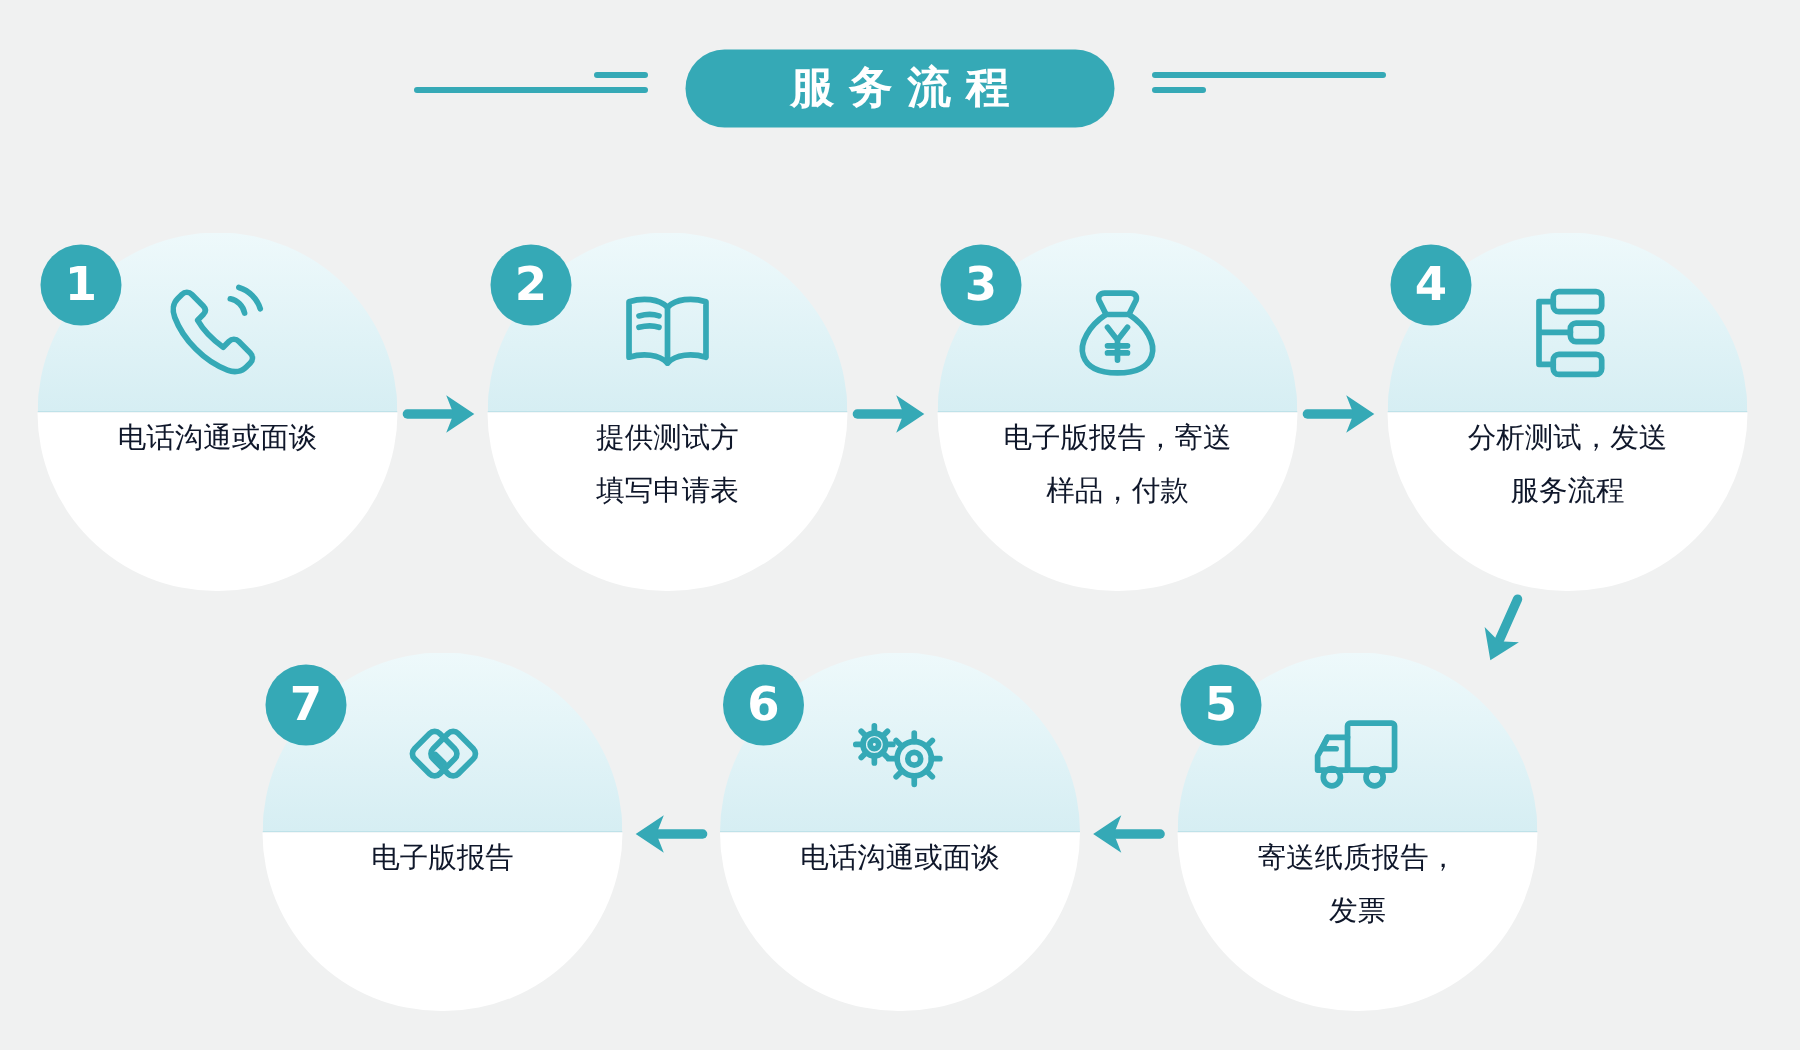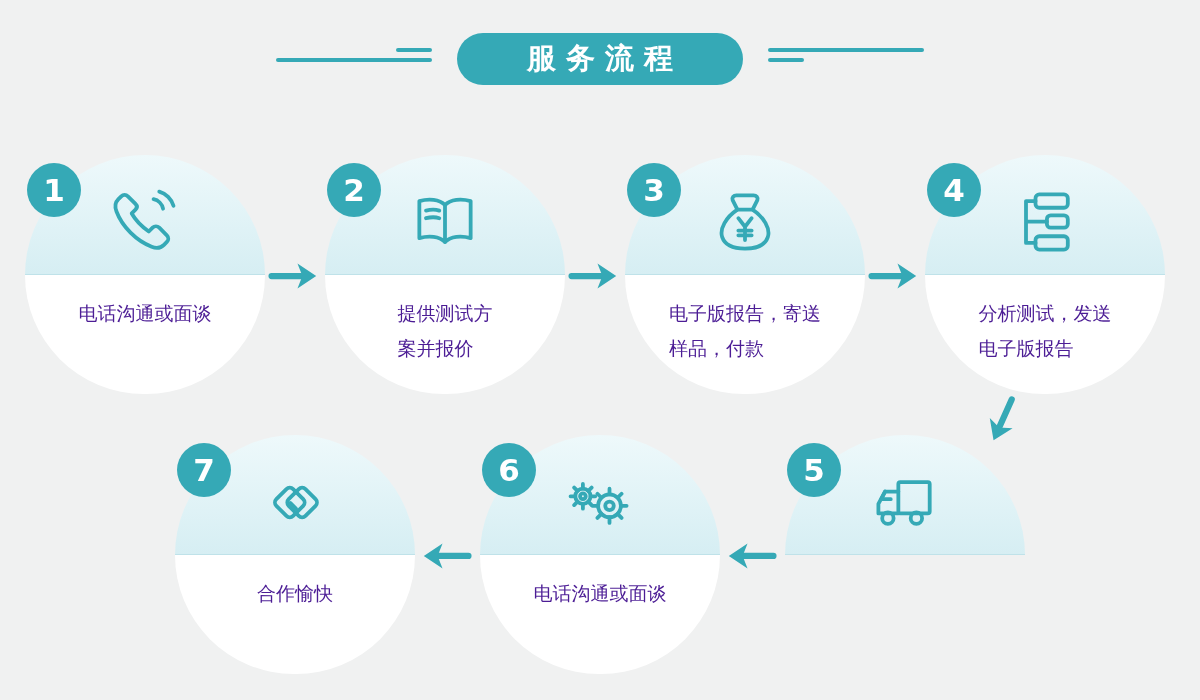--- a/index.html
+++ b/index.html
@@ -27,22 +27,22 @@
     width:240px; height:120px; border-radius:120px 120px 0 0;
     background:linear-gradient(180deg,#eef9fb 0%, #d6eef3 100%);
     border-bottom:1px solid #bfe2e9; box-sizing:border-box;
     display:flex; align-items:center; justify-content:center;
   }
   .half-bottom {
     width:240px; height:119px; border-radius:0 0 120px 120px;
     background:#ffffff; display:flex; justify-content:center;
   }
   .label {
-    margin-top:21px; font-size:19px; line-height:1.85; color:#4c1d95;
-    white-space:pre-line;
+    font-size:19px; line-height:1.85; color:#0f172a;
+    text-align:center; white-space:pre-line;
   }
   .badge {
     position:absolute; left:2px; top:8px; width:54px; height:54px;
     border-radius:50%; background:var(--teal); color:#ffffff;
     display:flex; align-items:center; justify-content:center;
     font-size:31px; font-weight:bold;
   }
   .icon { margin-top:14px; }
   .icon svg { display:block; }
   .icon path, .icon rect, .icon circle {
@@ -91,21 +91,21 @@
         <svg width="76" height="76" viewBox="0 0 80 80">
           <path d="M40 22 C34 16 23 15 13 18 L13 57 C23 54 34 55 40 61 C46 55 57 54 67 57 L67 18 C57 15 46 16 40 22 Z"></path>
           <path d="M40 22 V61"></path>
           <path d="M20 28 C26 26.5 31 27 34 28"></path>
           <path d="M20 36 C26 34.5 31 35 34 36"></path>
         </svg>
       </span>
     </div>
     <div class="half-bottom">
       <div class="label">提供测试方
-案并报价</div>
+填写申请表</div>
     </div>
     <div class="badge">2</div>
   </div>
 
   <div class="circle" style="left:625px; top:155px;">
     <div class="half-top">
       <span class="icon">
         <svg width="76" height="76" viewBox="0 0 80 80">
           <path d="M32 27 L27 17 C26 14 28 12 31 12 H49 C52 12 54 14 53 17 L48 27"></path>
           <path d="M32 27 H48 C60 35 67 47 64 56 C61 65 52 68 40 68 C28 68 19 65 16 56 C13 47 20 35 32 27 Z"></path>
@@ -126,36 +126,40 @@
         <svg width="76" height="76" viewBox="0 0 80 80">
           <rect x="30" y="11" width="34" height="14" rx="4"></rect>
           <rect x="42" y="33" width="22" height="13" rx="4"></rect>
           <rect x="30" y="55" width="34" height="14" rx="4"></rect>
           <path d="M20 18 H30 M20 39.5 H42 M20 62 H30 M20 18 V62"></path>
         </svg>
       </span>
     </div>
     <div class="half-bottom">
       <div class="label">分析测试，发送
-电子版报告</div>
+服务流程</div>
     </div>
     <div class="badge">4</div>
   </div>
 
   <div class="circle" style="left:785px; top:435px;">
     <div class="half-top">
       <span class="icon">
         <svg width="76" height="76" viewBox="0 0 80 80">
           <rect x="33" y="19" width="33" height="33" rx="2"></rect>
           <path d="M33 29 H19 L12 42 V52 H33"></path>
           <path d="M19 29 L15 37 H25"></path>
           <circle cx="22" cy="57" r="6"></circle>
           <circle cx="52" cy="57" r="6"></circle>
         </svg>
       </span>
+    </div>
+    <div class="half-bottom">
+      <div class="label">寄送纸质报告，
+发票</div>
     </div>
     <div class="badge">5</div>
   </div>
 
   <div class="circle" style="left:480px; top:435px;">
     <div class="half-top">
       <span class="icon">
         <svg width="76" height="76" viewBox="0 0 80 80">
           <circle cx="50" cy="44" r="12"></circle>
           <circle cx="50" cy="44" r="4.5"></circle>
@@ -176,21 +180,21 @@
     <div class="half-top">
       <span class="icon">
         <svg width="76" height="76" viewBox="0 0 80 80">
           <rect x="22" y="28" width="25" height="25" rx="5" transform="rotate(45 34.5 40.5)"></rect>
           <rect x="35" y="28" width="25" height="25" rx="5" transform="rotate(45 47.5 40.5)"></rect>
           <path d="M35 41 L41 47"></path>
         </svg>
       </span>
     </div>
     <div class="half-bottom">
-      <div class="label">合作愉快</div>
+      <div class="label">电子版报告</div>
     </div>
     <div class="badge">7</div>
   </div>
 
   <div class="arrow" style="left:268px; top:259px;">
     <svg viewBox="0 0 56 36">
         <path class="stem" d="M4 18 H37"></path>
         <path class="head" d="M33 4 L54 18 L33 32 L38.5 18 Z"></path>
       </svg>
   </div>

